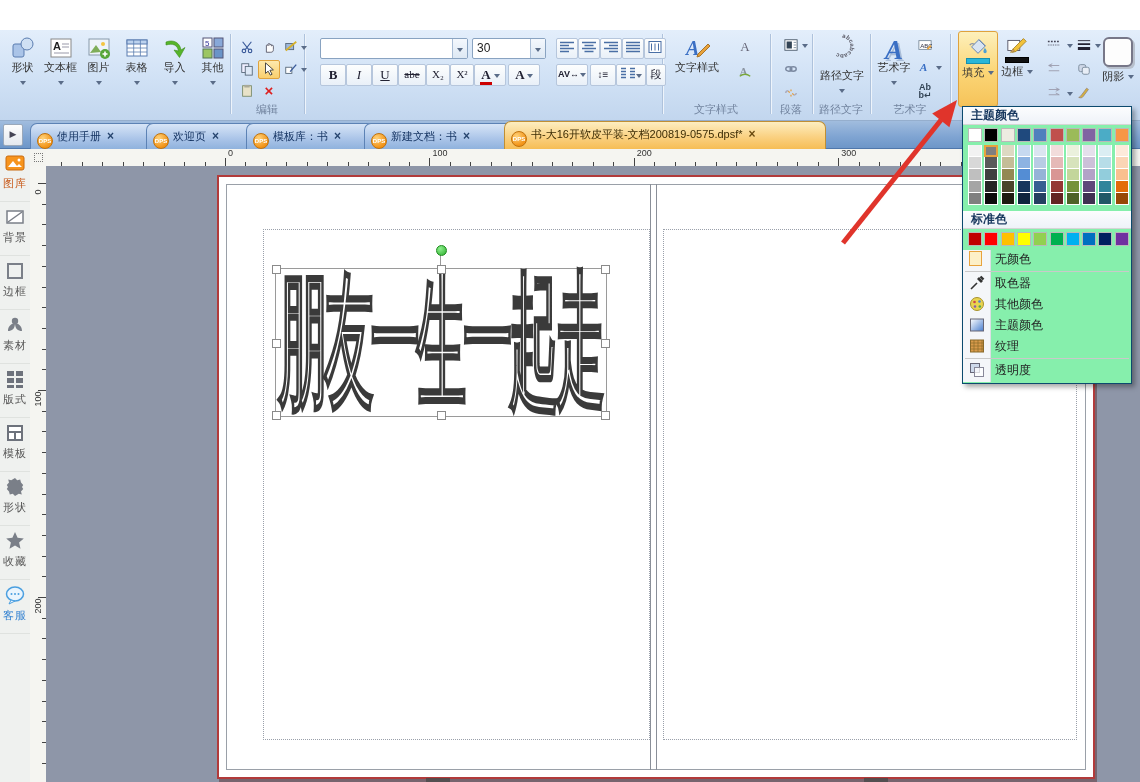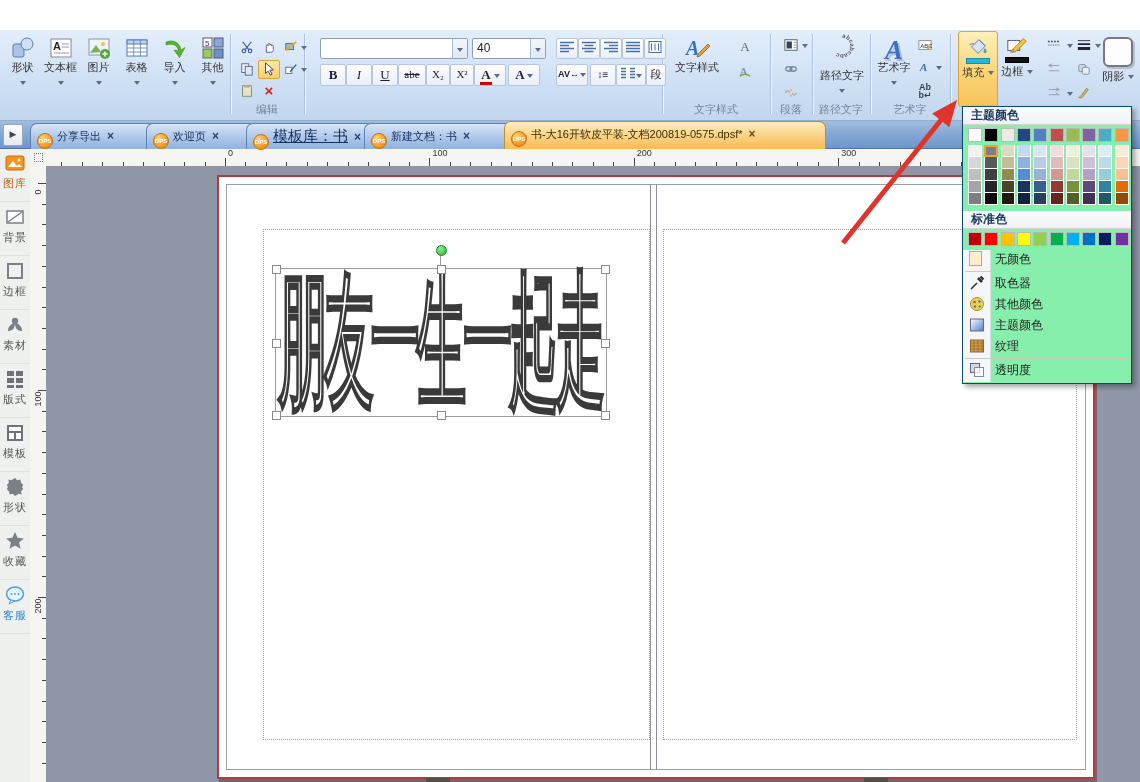--- a/index.html
+++ b/index.html
@@ -204,21 +204,21 @@
       <div class="smbtn" style="left:258px;top:52px;font-size:15px;font-weight:bold;color:#dd1f1f;line-height:16px;">×</div>
     </div>
     <div class="grp-label" style="left:232px;width:70px;">编辑</div>
 
     <div>
       <div class="combo" style="left:320px;top:8px;width:146px;">
         <span class="cval"></span>
         <span class="cbtn"><span class="caret"></span></span>
       </div>
       <div class="combo" style="left:472px;top:8px;width:72px;">
-        <span class="cval">40</span>
+        <span class="cval">30</span>
         <span class="cbtn"><span class="caret"></span></span>
       </div>
       <div class="fmtbtn" style="left:556px;top:8px;width:20px;height:19px;"><svg width="14" height="12" viewBox="0 0 14 12" stroke="#4a6fa5" stroke-width="1.4">
             <path d="M0 1.5h14M0 4.5h9M0 7.5h14M0 10.5h9"></path>
           </svg></div>
       <div class="fmtbtn" style="left:578px;top:8px;width:20px;height:19px;"><svg width="14" height="12" viewBox="0 0 14 12" stroke="#4a6fa5" stroke-width="1.4">
             <path d="M0 1.5h14M2.5 4.5h9M0 7.5h14M2.5 10.5h9"></path>
           </svg></div>
       <div class="fmtbtn" style="left:600px;top:8px;width:20px;height:19px;"><svg width="14" height="12" viewBox="0 0 14 12" stroke="#4a6fa5" stroke-width="1.4">
             <path d="M0 1.5h14M5 4.5h9M0 7.5h14M5 10.5h9"></path>
@@ -379,23 +379,23 @@
         <span class="bicon" style="display:block;width:26px;height:26px;margin:6px auto 2px;border:2px solid #778;border-radius:6px;background:#fdfdfd;box-shadow:2px 2px 0 #b8c0cc;"></span>
         <span class="blabel" style="margin-top:4px;">阴影</span>
         <span class="caret"></span>
       </div>
     </div>
   </div>
 
   <div id="tabbar">
     <div id="tab-expander">▶</div>
     <div id="doc-tabs-holder">
-        <div class="doc-tab" style="left: 30px; width: 110px;"><span class="dps-badge">DPS</span><span style="font-size: 11px;">分享导出</span><span class="tab-close">×</span></div>
+        <div class="doc-tab" style="left: 30px; width: 110px;"><span class="dps-badge">DPS</span><span style="font-size: 11px;">使用手册</span><span class="tab-close">×</span></div>
         <div class="doc-tab" style="left: 146px; width: 94px;"><span class="dps-badge">DPS</span><span style="font-size: 11px;">欢迎页</span><span class="tab-close">×</span></div>
-        <div class="doc-tab" style="left: 246px; width: 112px;"><span class="dps-badge">DPS</span><span style="font-size: 15px; text-decoration: underline;">模板库：书</span><span class="tab-close">×</span></div>
+        <div class="doc-tab" style="left: 246px; width: 112px;"><span class="dps-badge">DPS</span><span style="font-size: 11px;">模板库：书</span><span class="tab-close">×</span></div>
         <div class="doc-tab" style="left: 364px; width: 134px;"><span class="dps-badge">DPS</span><span style="font-size: 11px;">新建文档：书</span><span class="tab-close">×</span></div>
         <div class="doc-tab active" style="left: 504px; width: 306px;"><span class="dps-badge">DPS</span><span style="font-size: 11px;">书-大16开软皮平装-文档200819-0575.dpsf*</span><span class="tab-close">×</span></div>
       </div>
   </div>
 
   <div id="sidebar">
       <div class="side-item"><span><svg viewBox="0 0 22 22">
             <rect x="2" y="4" width="18" height="14" rx="2" fill="#f7941d" stroke="#c96a10"></rect>
             <path d="M4 15l5-6 4 5 2-2 3 3z" fill="#fff"></path>
             <circle cx="15" cy="8" r="1.5" fill="#fff"></circle>

